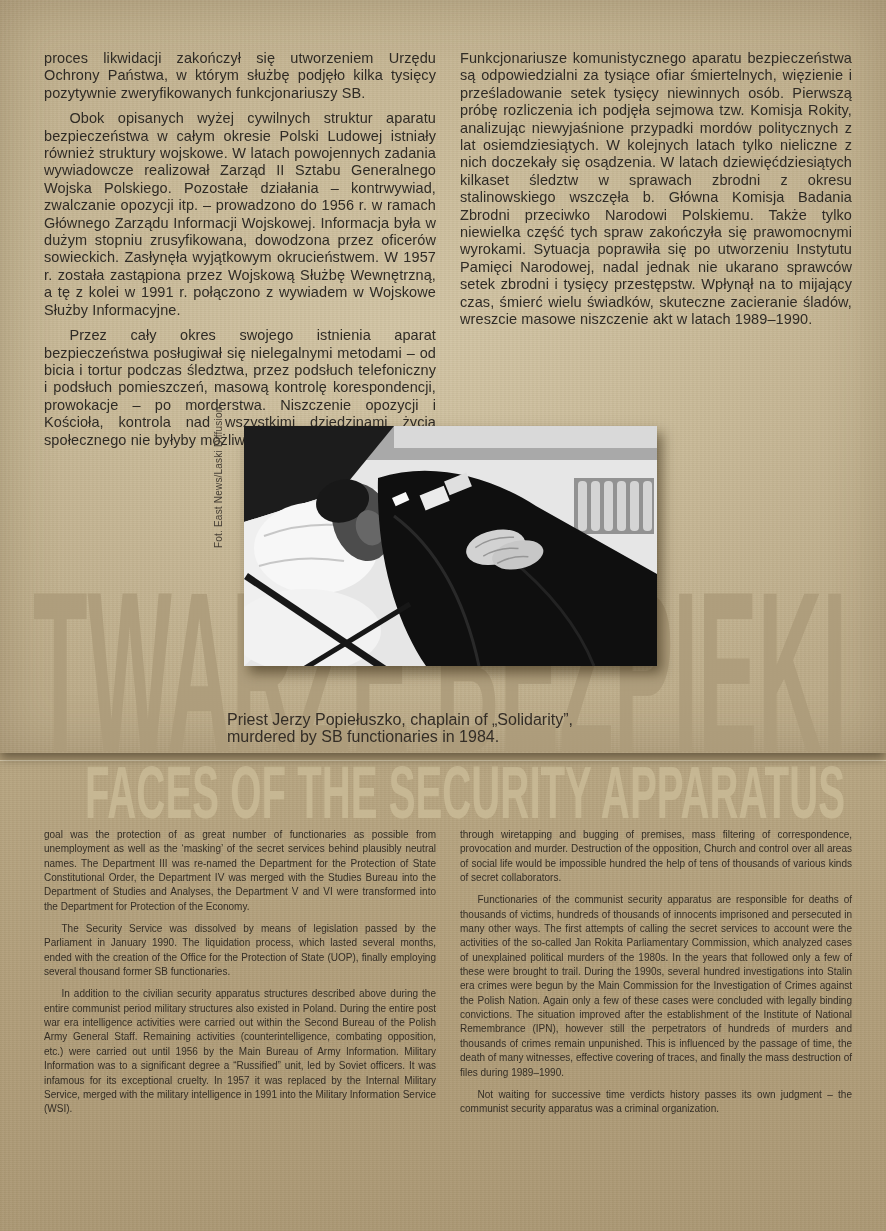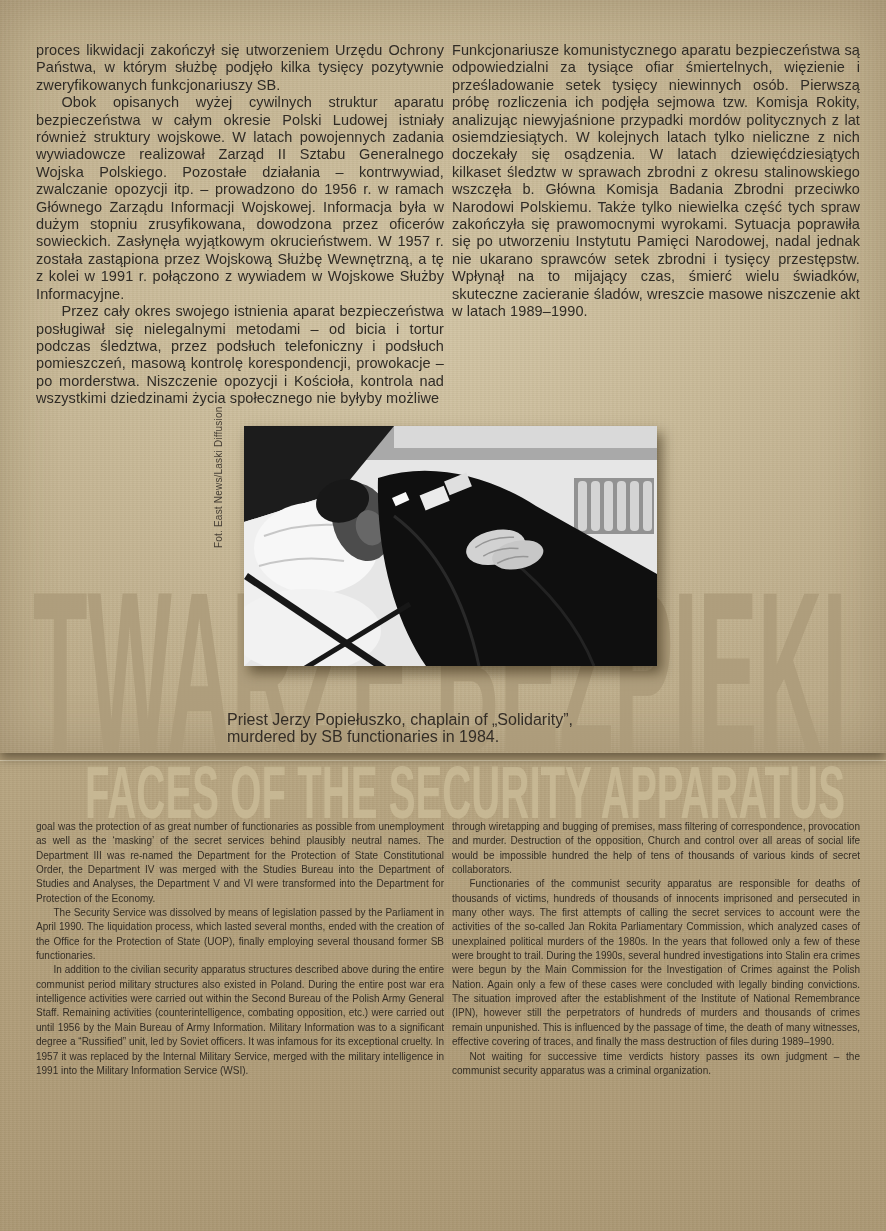--- a/index.html
+++ b/index.html
@@ -16,21 +16,21 @@
     box-shadow: 0 5px 10px rgba(30,22,8,.5), inset 0 0 55px rgba(92,76,48,.28);
     z-index:2;
   }
   .grain {
     position:absolute; inset:0; pointer-events:none;
     background-image:
       repeating-linear-gradient(0deg, rgba(255,255,255,.022) 0 1px, rgba(40,30,10,.022) 1px 2px),
       repeating-linear-gradient(90deg, rgba(110,92,56,.028) 0 2px, rgba(255,255,255,.018) 2px 4px);
   }
   .col { position:absolute; width:408px; text-align:justify; z-index:3; }
-  .col p { margin:0; }
+  .col p { margin:8px; }
   .col p + p { text-indent:1.75em; }
   .col-pl { top:42px; font-size:14.5px; line-height:17.4px; color:#2f2b25; letter-spacing:.1px; }
   .col-pl.left  { left:36px; }
   .col-pl.right { left:452px; }
   
   .wm1 { position:absolute; left:33px; top:586px; z-index:1; opacity:.88; }
   .wm1 text { fill:#ad9c7b; font-family:"Liberation Sans", sans-serif; font-weight:bold; }
   .wm2 { position:absolute; left:85px; top:3px; z-index:1; opacity:.95; }
   .wm2 text { fill:#c8b995; font-family:"Liberation Sans", sans-serif; font-weight:bold; }
   
@@ -143,21 +143,21 @@
 
   <div class="panel-bottom">
     <div class="grain"></div>
 
     <svg class="wm2" width="765" height="57">
       <text x="0" y="54" font-size="74" textLength="760" lengthAdjust="spacingAndGlyphs">FACES OF THE SECURITY APPARATUS</text>
     </svg>
 
     <div class="col col-en left">
       <p>goal was the protection of as great number of functionaries as possible from unemployment as well as the ‘masking’ of the secret services behind plausibly neutral names. The Department III was re-named the Department for the Protection of State Constitutional Order, the Department IV was merged with the Studies Bureau into the Department of Studies and Analyses, the Department V and VI were transformed into the Department for Protection of the Economy.</p>
-      <p>The Security Service was dissolved by means of legislation passed by the Parliament in April 1990. The liquidation process, which lasted several months, ended with the creation of the Office for the Protection of State (UOP), finally employing several thousand former SB functionaries.</p>
+      <p>The Security Service was dissolved by means of legislation passed by the Parliament in January 1990. The liquidation process, which lasted several months, ended with the creation of the Office for the Protection of State (UOP), finally employing several thousand former SB functionaries.</p>
       <p>In addition to the civilian security apparatus structures described above during the entire communist period military structures also existed in Poland. During the entire post war era intelligence activities were carried out within the Second Bureau of the Polish Army General Staff. Remaining activities (counterintelligence, combating opposition, etc.) were carried out until 1956 by the Main Bureau of Army Information. Military Information was to a significant degree a “Russified” unit, led by Soviet officers. It was infamous for its exceptional cruelty. In 1957 it was replaced by the Internal Military Service, merged with the military intelligence in 1991 into the Military Information Service (WSI).</p>
     </div>
     <div class="col col-en right">
       <p>through wiretapping and bugging of premises, mass filtering of correspondence, provocation and murder. Destruction of the opposition, Church and control over all areas of social life would be impossible hundred the help of tens of thousands of various kinds of secret collaborators.</p>
       <p>Functionaries of the communist security apparatus are responsible for deaths of thousands of victims, hundreds of thousands of innocents imprisoned and persecuted in many other ways. The first attempts of calling the secret services to account were the activities of the so-called Jan Rokita Parliamentary Commission, which analyzed cases of unexplained political murders of the 1980s. In the years that followed only a few of these were brought to trail. During the 1990s, several hundred investigations into Stalin era crimes were begun by the Main Commission for the Investigation of Crimes against the Polish Nation. Again only a few of these cases were concluded with legally binding convictions. The situation improved after the establishment of the Institute of National Remembrance (IPN), however still the perpetrators of hundreds of murders and thousands of crimes remain unpunished. This is influenced by the passage of time, the death of many witnesses, effective covering of traces, and finally the mass destruction of files during 1989–1990.</p>
       <p>Not waiting for successive time verdicts history passes its own judgment – the communist security apparatus was a criminal organization.</p>
     </div>
   </div>
 
 </div>

